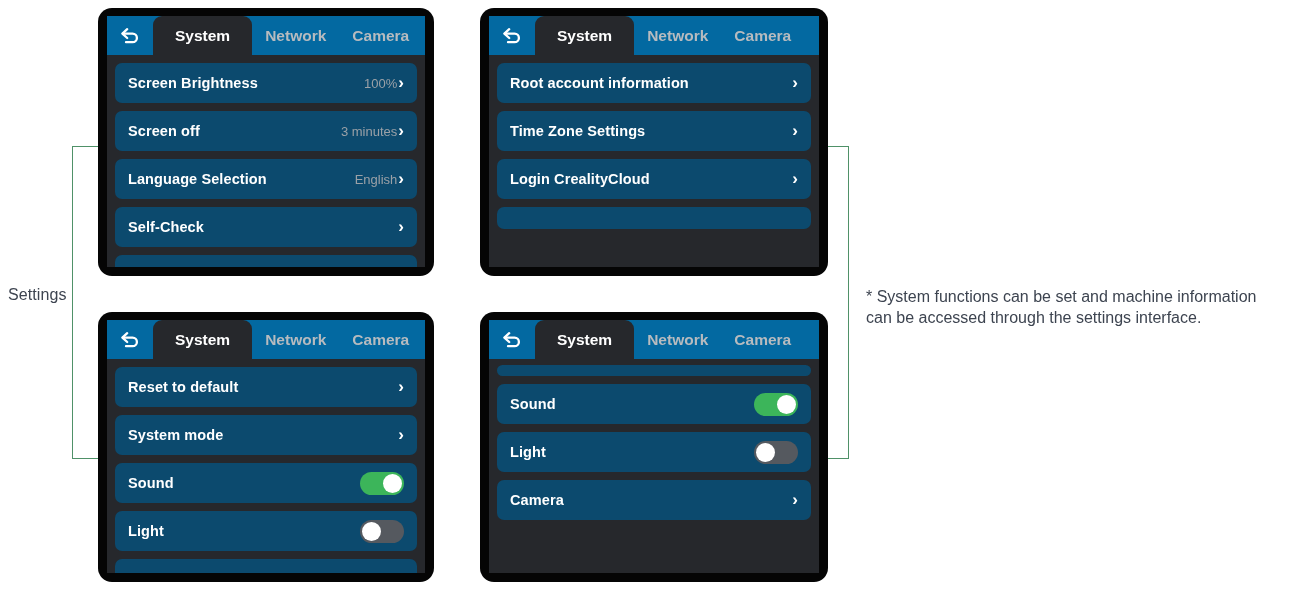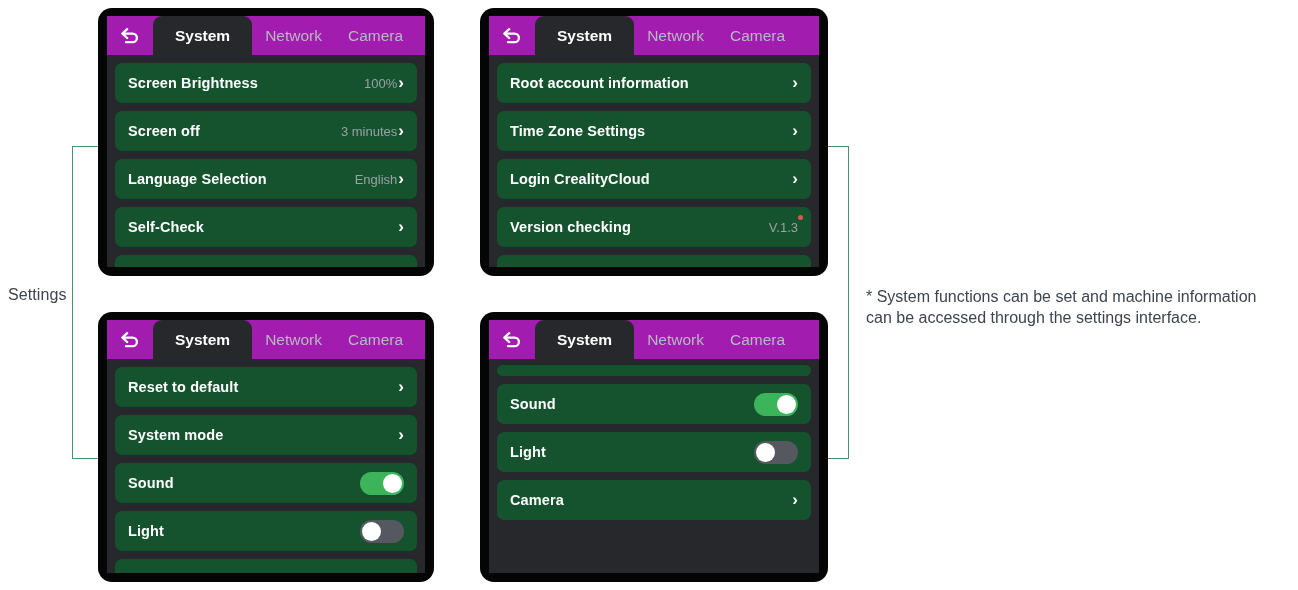--- a/index.html
+++ b/index.html
@@ -74,41 +74,42 @@
     display: flex;
     flex-direction: column;
     overflow: hidden;
   }
 
   
   .tabbar {
     position: relative;
     height: 39px;
     flex: 0 0 39px;
-    background: #a21caf;
+    background: #0369a1;
     display: flex;
     align-items: flex-end;
   }
   .back-btn {
     width: 46px;
     height: 39px;
     display: flex;
     align-items: center;
     justify-content: center;
     flex: 0 0 46px;
   }
   .back-btn svg { display: block; }
   .tab {
     font-size: 15.5px;
     color: #b7bbbf;
     padding: 0 13px;
     height: 39px;
     line-height: 39px;
     white-space: nowrap;
     box-sizing: border-box;
+    font-weight: bold;
   }
   .tab.active {
     color: #ffffff;
     font-weight: bold;
     background: #26282c;
     border-radius: 9px 9px 0 0;
     padding: 0 22px;
   }
 
   
@@ -116,21 +117,21 @@
     position: relative;
     flex: 1 1 auto;
     background: #26282c;
     padding: 0 8px;
     overflow: hidden;
   }
   .row {
     position: relative;
     height: 40px;
     margin-top: 8px;
-    background: #14532d;
+    background: #0c4a6e;
     border-radius: 7px;
     display: flex;
     align-items: center;
     padding: 0 13px;
     box-sizing: border-box;
     text-align: right;
   }
   .row.partial-bottom { height: 22px; overflow: hidden; }
   .row.partial-top    { height: 11px; overflow: hidden; margin-top: 6px; }
 
@@ -279,26 +280,20 @@
             <div class="row-right">
               <span class="chevron">›</span>
             </div>
           </div>
           <div class="row">
             <span class="row-label">Login CrealityCloud</span>
             <div class="row-right">
               <span class="chevron">›</span>
             </div>
           </div>
-          <div class="row">
-            <span class="row-label">Version checking</span>
-            <div class="row-right">
-              <span class="row-value">V.1.3<span class="badge-dot"></span></span>
-            </div>
-          </div>
           <div class="row partial-bottom"></div>
         </div>
       </div>
     </div>
     <div class="panel" id="panel-2">
       <div class="panel-inner">
         <div class="tabbar">
           <div class="back-btn">
             <svg width="22" height="20" viewBox="0 0 22 20" aria-hidden="true">
               <path d="M8.2 3.2 L3.4 7.6 L8.2 12.0" fill="none" stroke="#ffffff" stroke-width="2.3" stroke-linecap="round" stroke-linejoin="round"></path>

